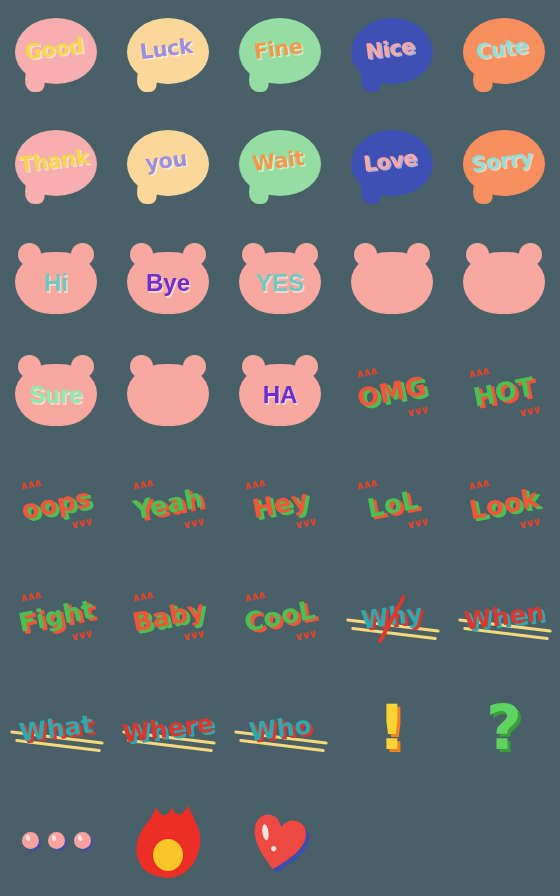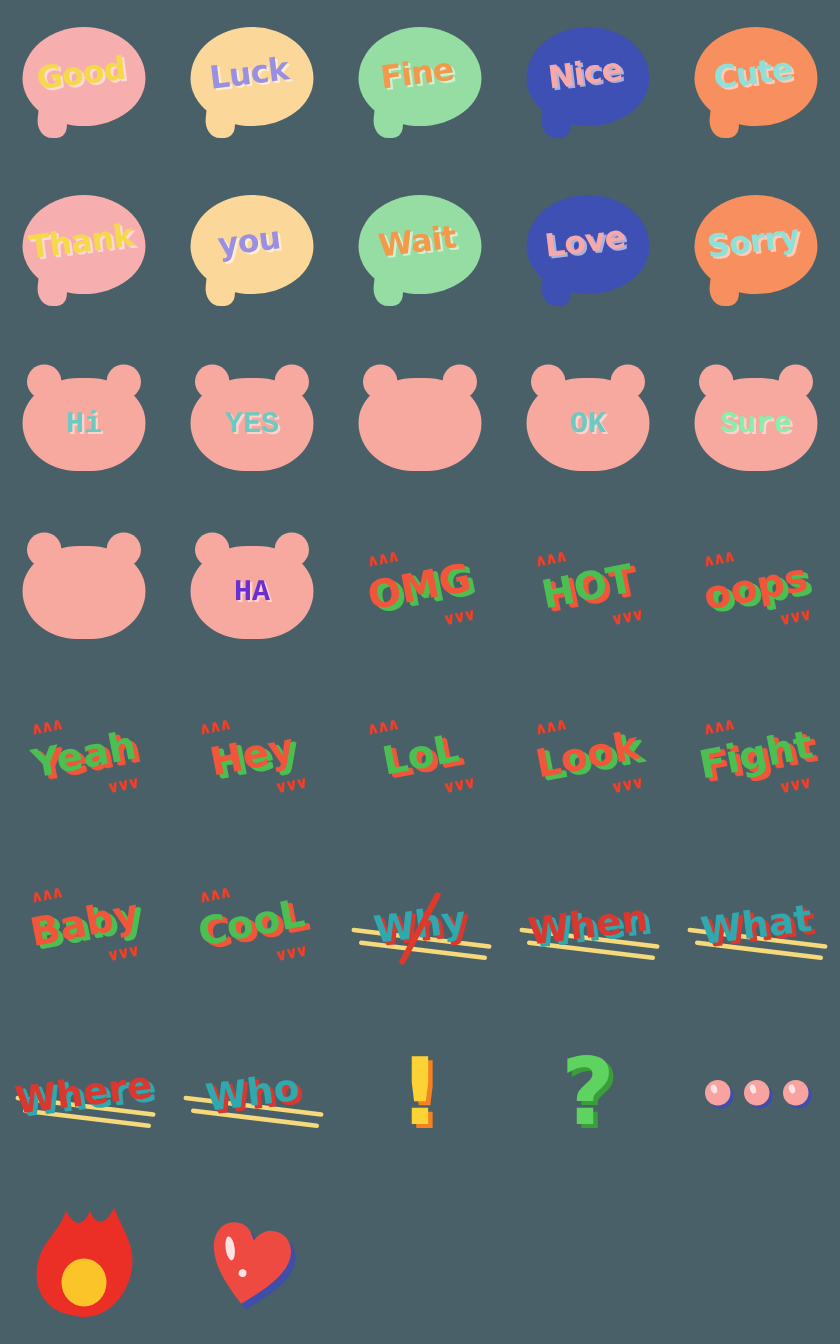--- a/index.html
+++ b/index.html
@@ -105,23 +105,23 @@
   }
   .bear-text {
     position: absolute;
     left: 3px;
     top: 9px;
     width: 82px;
     height: 62px;
     display: flex;
     align-items: center;
     justify-content: center;
-    font-family: Liberation Mono, monospace;
+    font-family: Liberation Sans, sans-serif;
     font-weight: bold;
-    font-size: 20px;
+    font-size: 24px;
     letter-spacing: 0px;
     z-index: 3;
     white-space: nowrap;
   }
 
   
   .graf-wrap {
     position: relative;
     width: 100px;
     height: 80px;
@@ -343,40 +343,49 @@
           <div class="bear-text" style="color: rgb(110, 201, 192); text-shadow: rgba(255, 255, 255, 0.5) 1.5px 1.5px 0px;">Hi</div>
         </div>
       </div>
     </div>
     <div class="cell">
       <div class="art">
         <div class="bear-wrap">
           <div class="bear-ear left"></div>
           <div class="bear-ear right"></div>
           <div class="bear-face"></div>
+          <div class="bear-text" style="color: rgb(107, 47, 209); text-shadow: rgba(255, 255, 255, 0.5) 1.5px 1.5px 0px;">Bye</div>
+        </div>
+      </div>
+    </div>
+    <div class="cell">
+      <div class="art">
+        <div class="bear-wrap">
+          <div class="bear-ear left"></div>
+          <div class="bear-ear right"></div>
+          <div class="bear-face"></div>
           <div class="bear-text" style="color: rgb(110, 201, 192); text-shadow: rgba(255, 255, 255, 0.5) 1.5px 1.5px 0px;">YES</div>
         </div>
       </div>
     </div>
     <div class="cell">
       <div class="art">
         <div class="bear-wrap">
           <div class="bear-ear left"></div>
           <div class="bear-ear right"></div>
           <div class="bear-face"></div>
         </div>
       </div>
     </div>
     <div class="cell">
       <div class="art">
         <div class="bear-wrap">
           <div class="bear-ear left"></div>
           <div class="bear-ear right"></div>
           <div class="bear-face"></div>
-          <div class="bear-text" style="color: rgb(110, 201, 192); text-shadow: rgba(255, 255, 255, 0.5) 1.5px 1.5px 0px;">OK</div>
         </div>
       </div>
     </div>
     <div class="cell">
       <div class="art">
         <div class="bear-wrap">
           <div class="bear-ear left"></div>
           <div class="bear-ear right"></div>
           <div class="bear-face"></div>
           <div class="bear-text" style="color: #86efac; text-shadow: rgba(255, 255, 255, 0.5) 1.5px 1.5px 0px;">Sure</div>

